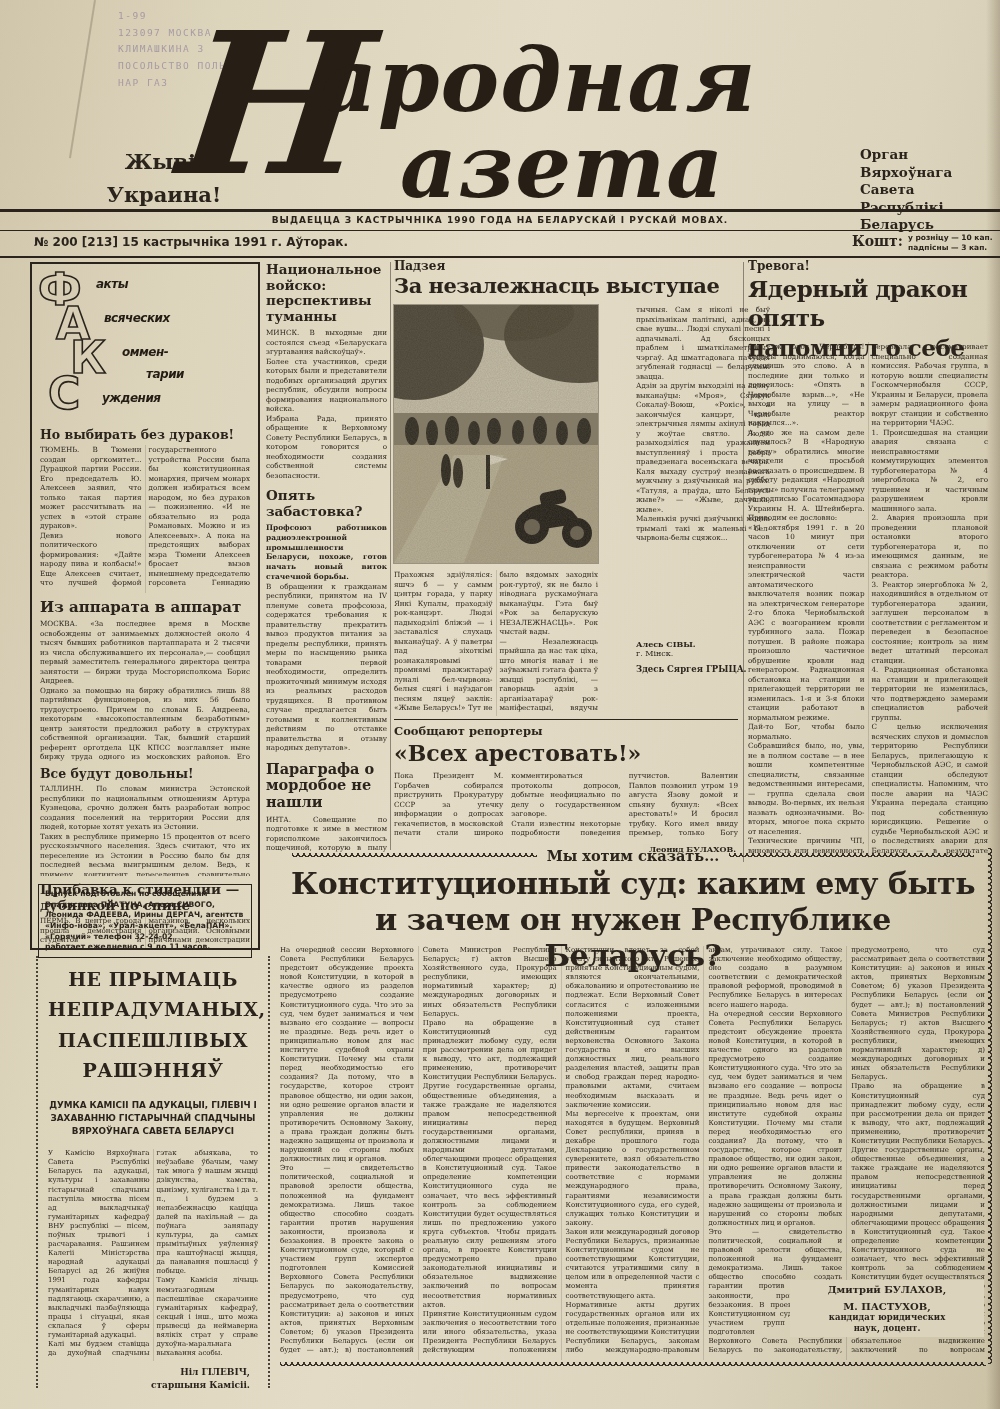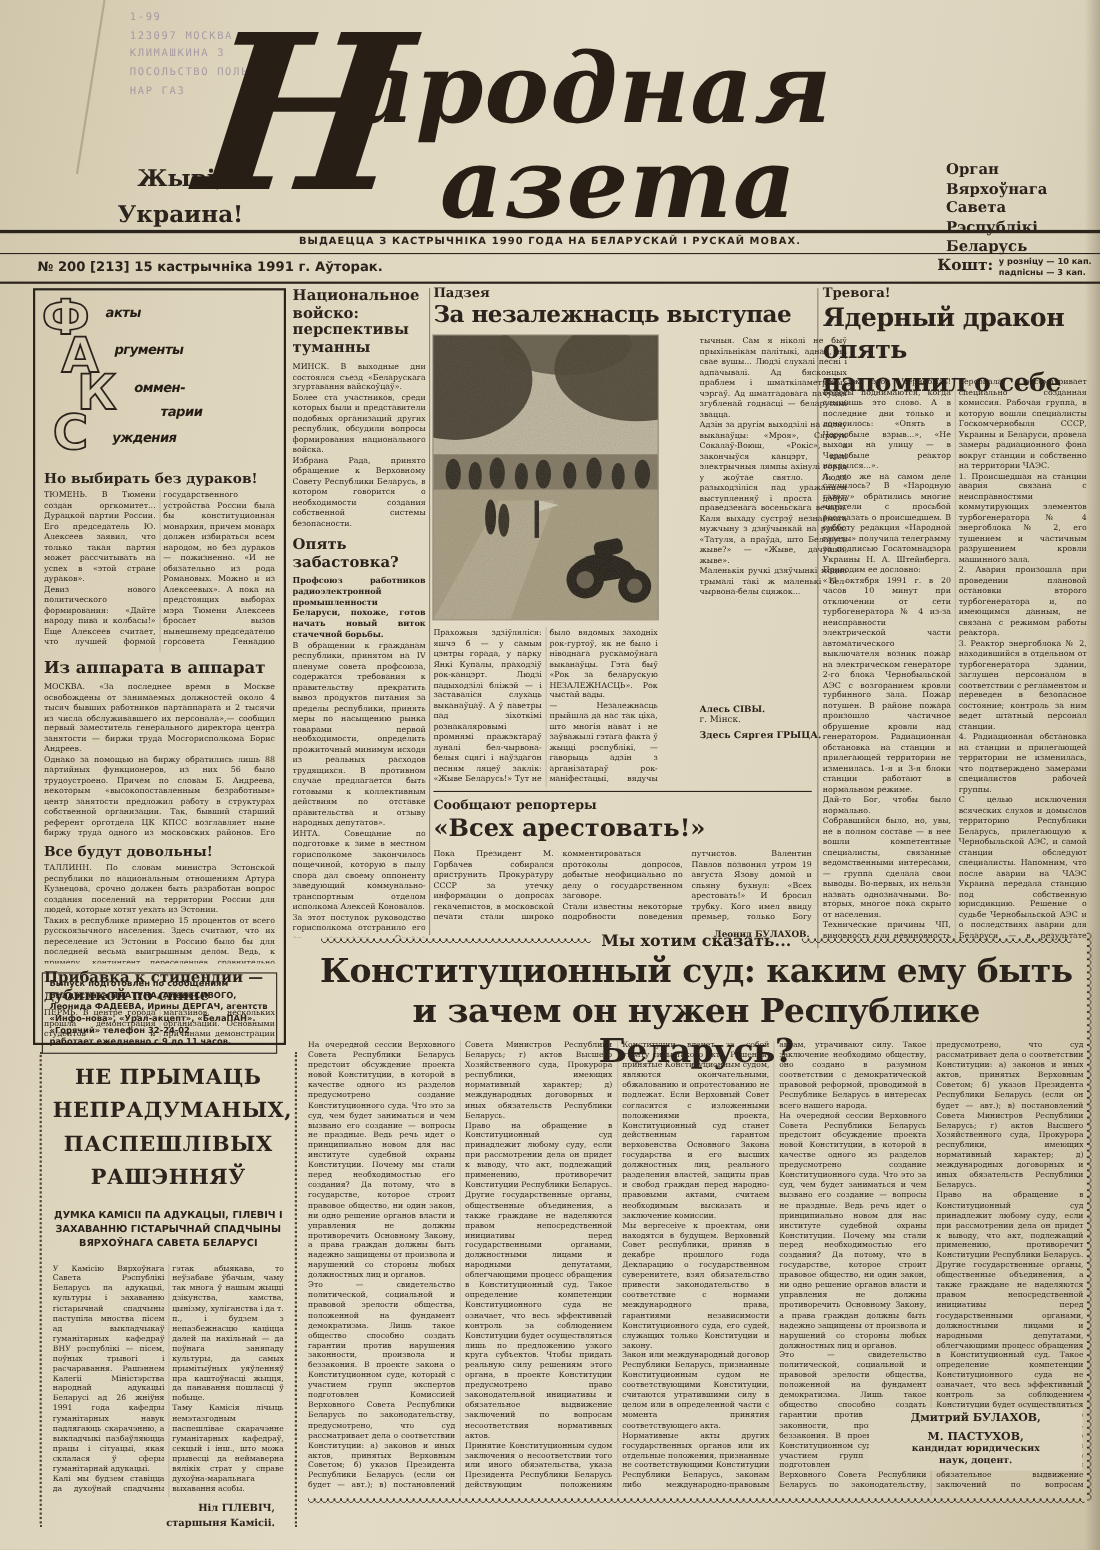--- a/index.html
+++ b/index.html
@@ -128,21 +128,21 @@
     <span class="lines pre">у розніцу — 10 кап.
 падпісны — 3 кап.</span>
   </div>
   <div class="abs rule" id="rule-c"></div>
 
   <div class="abs" id="faks-box">
     <div id="faks-logo">
       <span class="fl" style="left:-2px;top:-2px">Ф</span>
       <span class="fw" style="left:56px;top:8px">акты</span>
       <span class="fl" style="left:16px;top:32px">А</span>
-      <span class="fw" style="left:64px;top:42px">ргументы</span>
+      <span class="fw" style="left:64px;top:42px">всяческих</span>
       <span class="fl" style="left:30px;top:66px">К</span>
       <span class="fw" style="left:82px;top:76px">оммен-</span>
       <span class="fw" style="left:106px;top:98px">тарии</span>
       <span class="fl" style="left:8px;top:102px">С</span>
       <span class="fw" style="left:62px;top:122px">уждения</span>
     </div>
     <div class="fa-title">Но выбирать без дураков!</div>
     <div class="bt just cols2" style="height:148px">ТЮМЕНЬ. В Тюмени создан оргкомитет... Дурацкой партии России. Его председатель Ю. Алексеев заявил, что только такая партия может рассчитывать на успех в «этой стране дураков».
 Девиз нового политического формирования: «Дайте народу пива и колбасы!» Еще Алексеев считает, что лучшей формой государственного устройства России была бы конституционная монархия, причем монарх должен избираться всем народом, но без дураков — пожизненно. «И не обязательно из рода Романовых. Можно и из Алексеевых». А пока на предстоящих выборах мэра Тюмени Алексеев бросает вызов нынешнему председателю горсовета Геннадию Райкову и уверен в победе, так как, по его словам, не построив в Тюмени ни одного общественного туалета, нынешние власти полностью дискредитировали себя в глазах людей.
 ТЮМЕНЬ. В Тюмени создан оргкомитет... Дурацкой партии России. Его председатель Ю. Алексеев заявил, что только такая партия может рассчитывать на успех в «этой стране дураков».
@@ -180,20 +180,21 @@
 работает ежедневно с 9 до 11 часов.</div>
 
   <div class="abs" id="col2">
     <div class="c2-title" style="margin-top:0">Национальное войско: перспективы туманны</div>
     <div class="bt just">МИНСК. В выходные дни состоялся съезд «Беларускага згуртавання вайскоўцаў».
 Более ста участников, среди которых были и представители подобных организаций других республик, обсудили вопросы формирования национального войска.
 Избрана Рада, принято обращение к Верховному Совету Республики Беларусь, в котором говорится о необходимости создания собственной системы безопасности.</div>
     <div class="c2-title">Опять забастовка?</div>
     <div class="c2-lede just">Профсоюз работников радиоэлектронной промышленности Беларуси, похоже, готов начать новый виток стачечной борьбы.</div>
     <div class="bt just">В обращении к гражданам республики, принятом на IV пленуме совета профсоюза, содержатся требования к правительству прекратить вывоз продуктов питания за пределы республики, принять меры по насыщению рынка товарами первой необходимости, определить прожиточный минимум исходя из реальных расходов трудящихся. В противном случае предлагается быть готовыми к коллективным действиям по отставке правительства и отзыву народных депутатов».</div>
+    <div class="c2-title" style="font-size:14.5px">Параграфа о мордобое не нашли</div>
     <div class="bt just">ИНТА. Совещание по подготовке к зиме в местном горисполкоме закончилось пощечиной, которую в пылу спора дал своему оппоненту заведующий коммунально-транспортным отделом исполкома Алексей Коновалов.
 За этот поступок руководство горисполкома отстранило его от должности. Однако депутатская группа «Право» вступилась за Коновалова, назвав его увольнение незаконным, так как в должностной инструкции ничего не сказано о рукоприкладстве. Вопрос о поведении зав. отделом был вынесен на сессию горсовета. Как ни странно, дело, за которое ратовал Коновалов, после пощечины сдвинулось с мертвой точки. В результате большинство депутатов проголосовало за то, чтобы оставить Коновалова в прежней должности.</div>
   </div>
 
   <div class="abs vrule" style="left:390px;top:262px;height:588px"></div>
   <div class="abs vrule" style="left:743px;top:262px;height:600px"></div>
 
   <div class="abs" id="rock-kicker">Падзея</div>
   <div class="abs" id="rock-head">За незалежнасць выступае рок</div>
 

